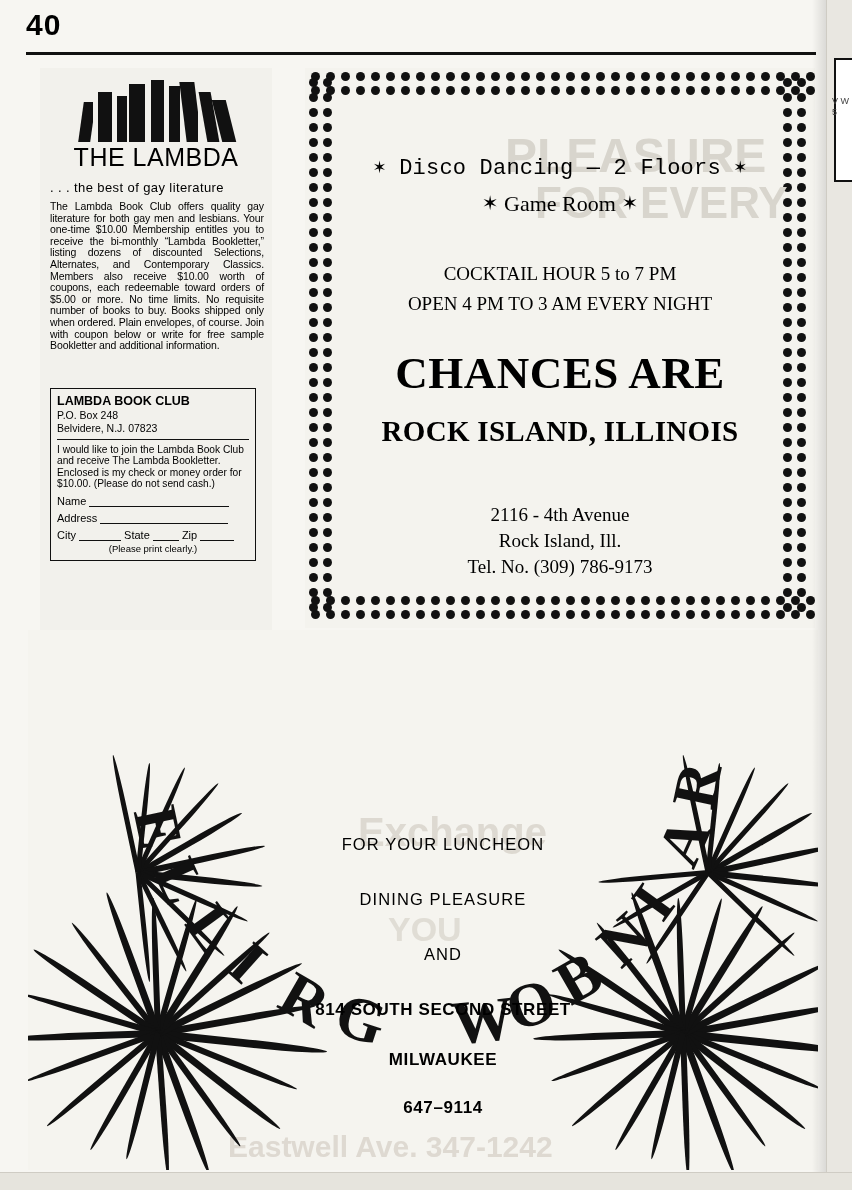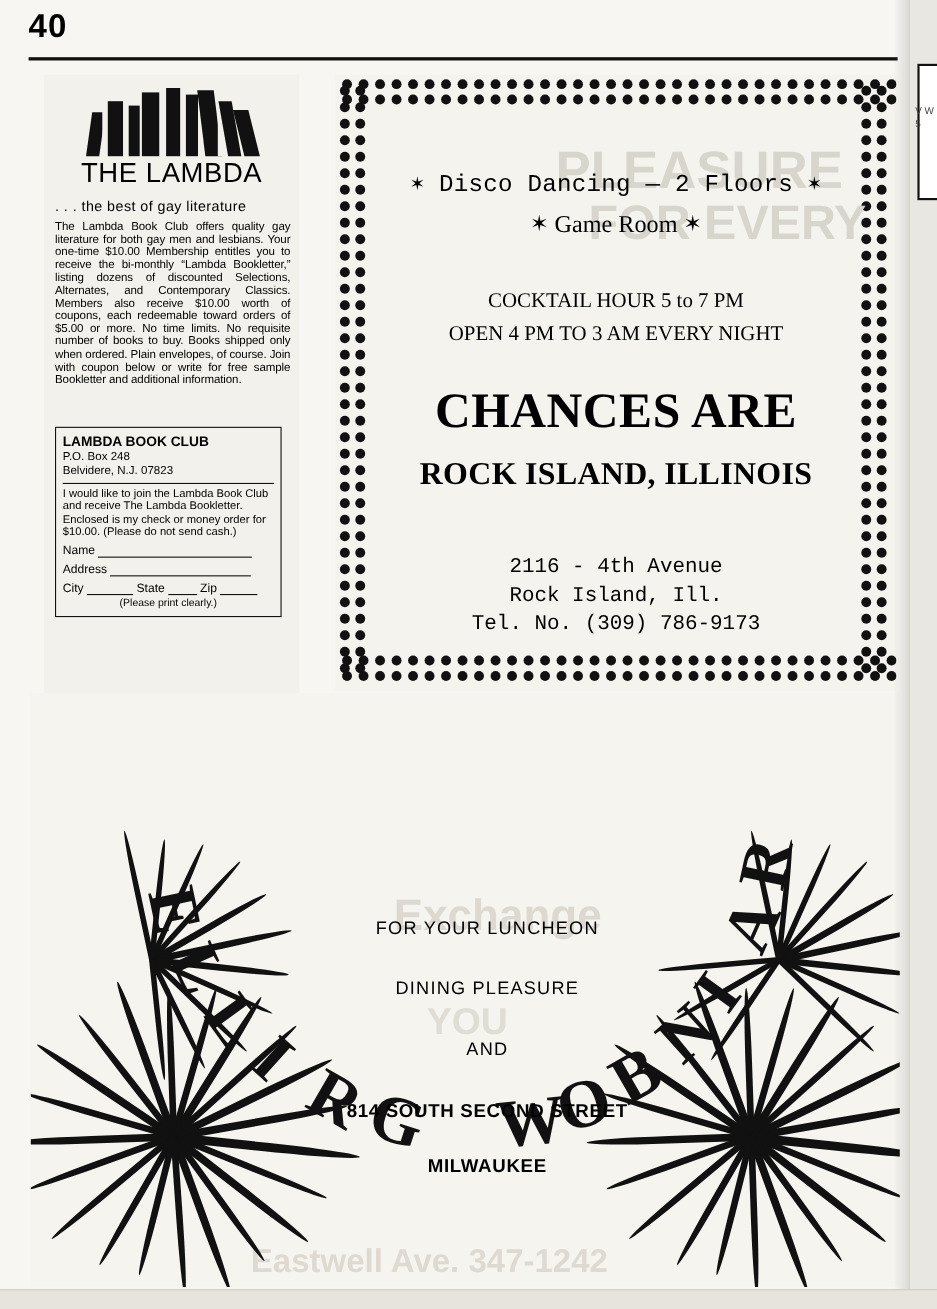--- a/index.html
+++ b/index.html
@@ -234,21 +234,21 @@
     margin-top: 32px;
   }
   .ca-city {
     font-family: "Liberation Serif", serif;
     font-weight: bold;
     font-size: 29px;
     letter-spacing: 0.3px;
     margin-top: 16px;
   }
   .ca-addr {
-    font-family: Liberation Mono, monospace;
+    font-family: Liberation Serif, serif;
     font-size: 19px;
     margin-top: 54px;
     line-height: 26px;
   }
   .star { font-size: 20px; vertical-align: 1px; }
 
   
   .ghost {
     position: absolute;
     color: #d8d5cd;
@@ -827,20 +827,21 @@
         <span class="arch-letter" style="transform: rotate(66deg);">L</span>
         <span class="arch-letter" style="transform: rotate(78deg);">E</span>
       </div>
 
     <div class="rg-lines">
       <div class="rg-line">FOR YOUR LUNCHEON</div>
       <div class="rg-line">DINING PLEASURE</div>
       <div class="rg-line">AND</div>
       <div class="rg-addr">814 SOUTH SECOND STREET</div>
       <div class="rg-city">MILWAUKEE</div>
+      <div class="rg-phone">647–9114</div>
     </div>
   </div>
 
   <div class="gutter-shadow"></div>
   <div class="right-bleed"></div>
   <div class="right-bleed-block"></div>
   <div class="right-bleed-text">V W 5</div>
   <div class="bottom-edge"></div>
 </div>
 

